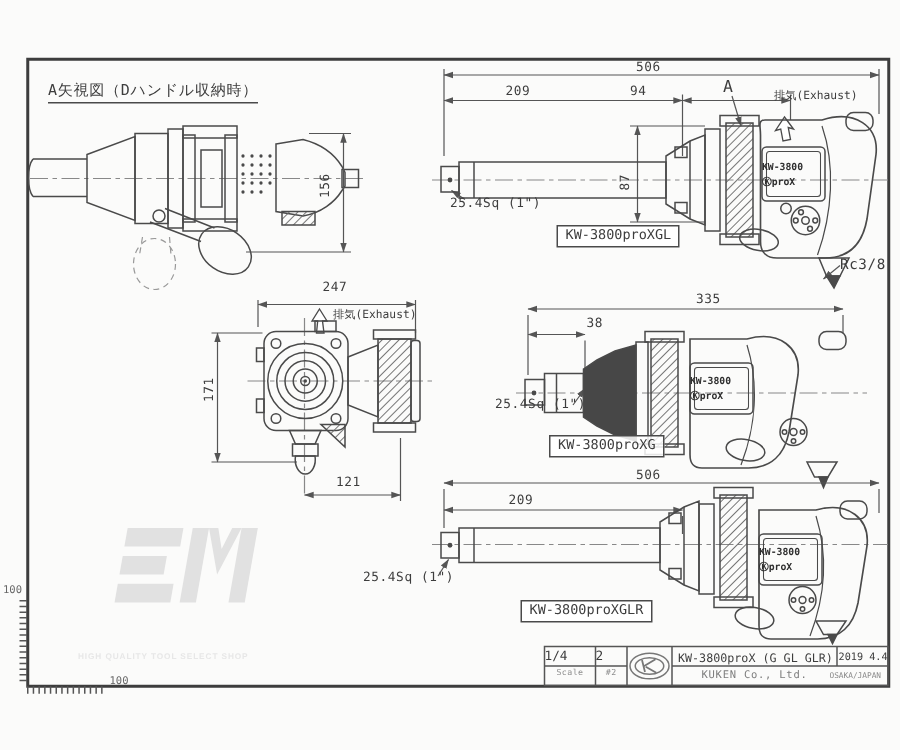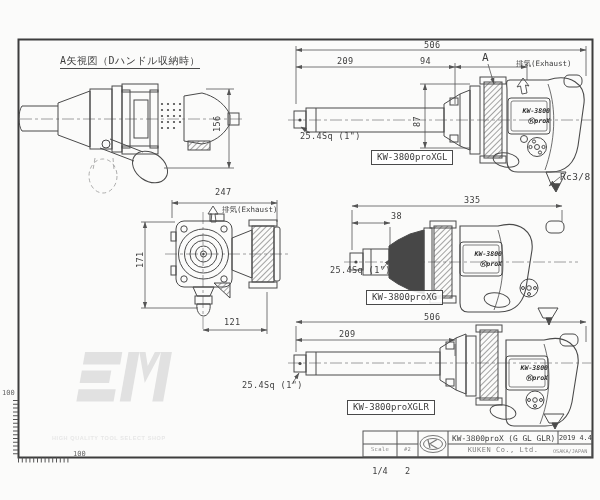--- a/index.html
+++ b/index.html
@@ -4,24 +4,24 @@
 <style>
   html,body{margin:0;padding:0;}
   .stage{position:relative;width:600px;height:500px;background:#fbfbfa;overflow:hidden;
          font-family:"DejaVu Sans Mono","DejaVu Sans",monospace;color:#3d3d3d;}
   .t{position:absolute;white-space:nowrap;line-height:1;}
   .dim{font-size:8.5px;letter-spacing:.4px;}
   .rot{transform:rotate(-90deg);transform-origin:0 0;}
   .jl{font-size:7.5px;}
   .big{font-size:11px;}
   .mbox{font-size:9px;border:1px solid #4a4a4a;padding:2px 5px;background:rgba(255,255,255,.85);}
-  .vtitle{font-size:10px;border-bottom:1px solid #4a4a4a;padding-bottom:2px;letter-spacing:.5px;margin-left:28px;}
-  .plate{width:42px;text-align:right;font-size:6.5px;font-weight:bold;color:#2e2e2e;line-height:1.6;font-style:italic;}
+  .vtitle{font-size:10px;border-bottom:1px solid #4a4a4a;padding-bottom:2px;letter-spacing:.5px;}
+  .plate{width:42px;text-align:left;font-size:6.5px;font-weight:bold;color:#2e2e2e;line-height:1.6;}
   .rul{font-size:7px;color:#666;}
-  .tbv{font-size:8.5px;text-align:center;margin-top:33px;}
+  .tbv{font-size:8.5px;text-align:left;}
   .tbs{font-size:5.5px;color:#8d8d8d;text-align:center;letter-spacing:.3px;}
   .wm-name{font-family:"Liberation Sans",sans-serif;font-weight:bold;font-size:16.5px;
            letter-spacing:2px;color:#e2e2e2;}
   .wm-tag{font-family:"Liberation Sans",sans-serif;font-weight:bold;font-size:5.5px;
           letter-spacing:.6px;color:#e7e7e7;}
   svg{position:absolute;left:0;top:0;}
   .layer{position:absolute;left:0;top:0;width:100%;height:100%;}
 </style>
 </head>
 <body>

